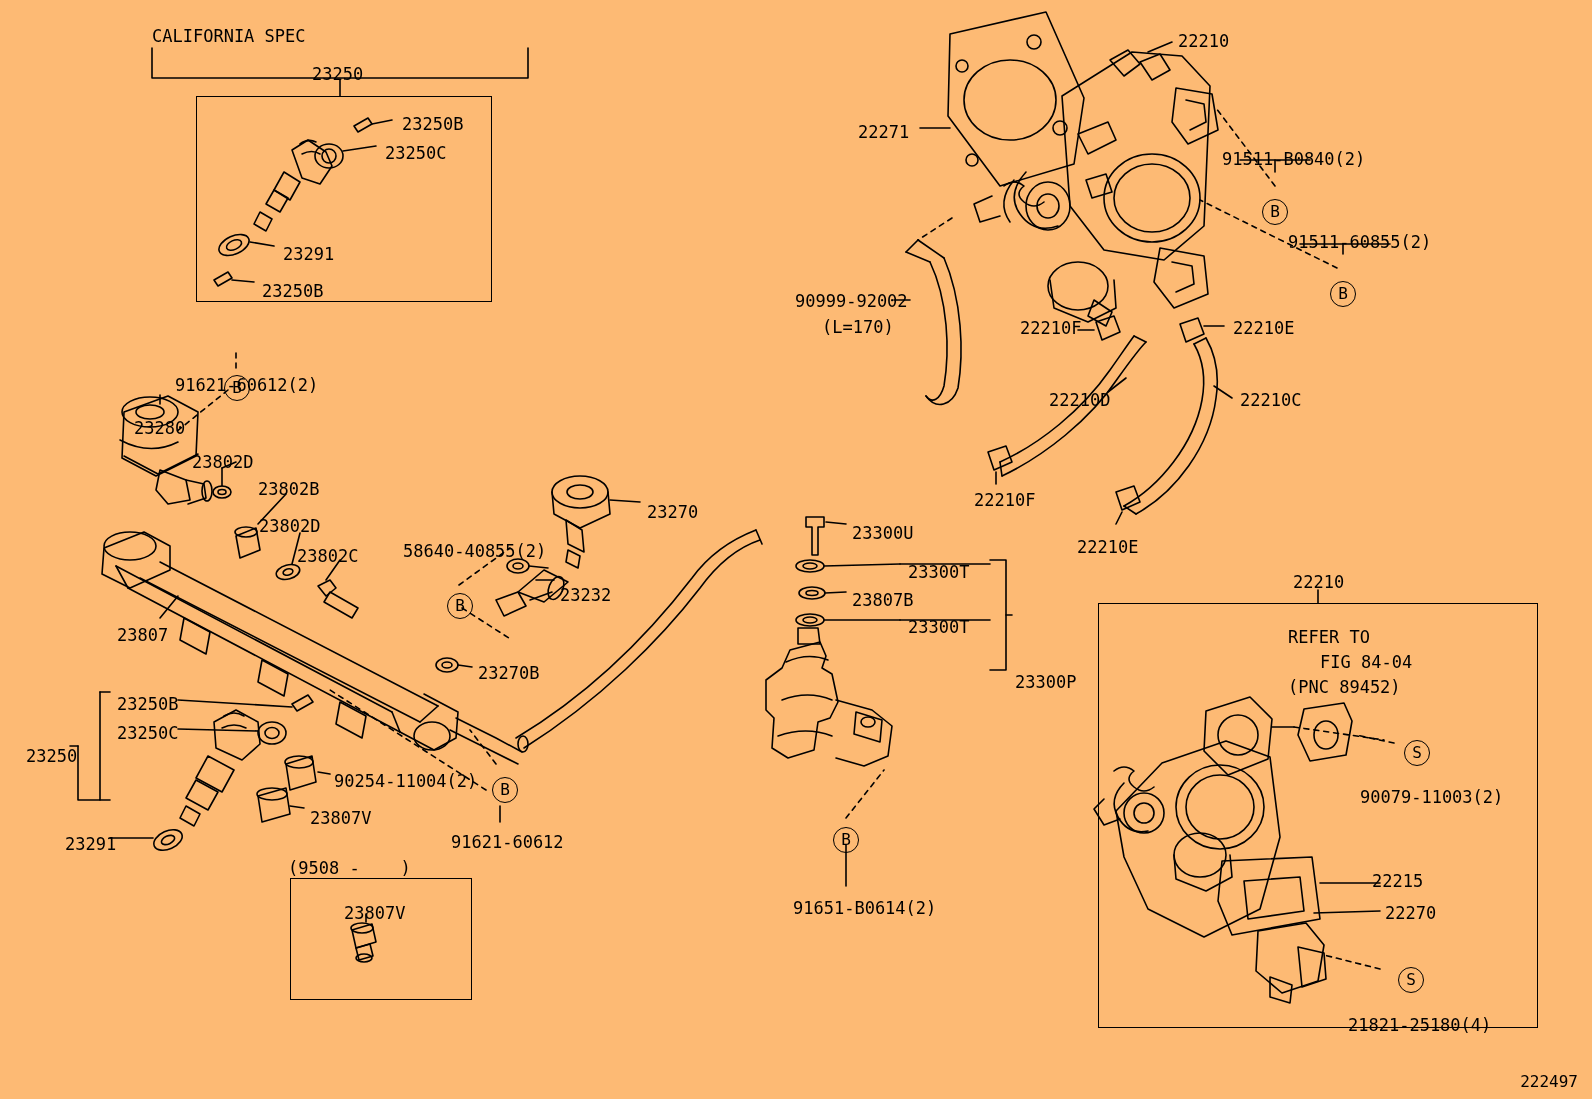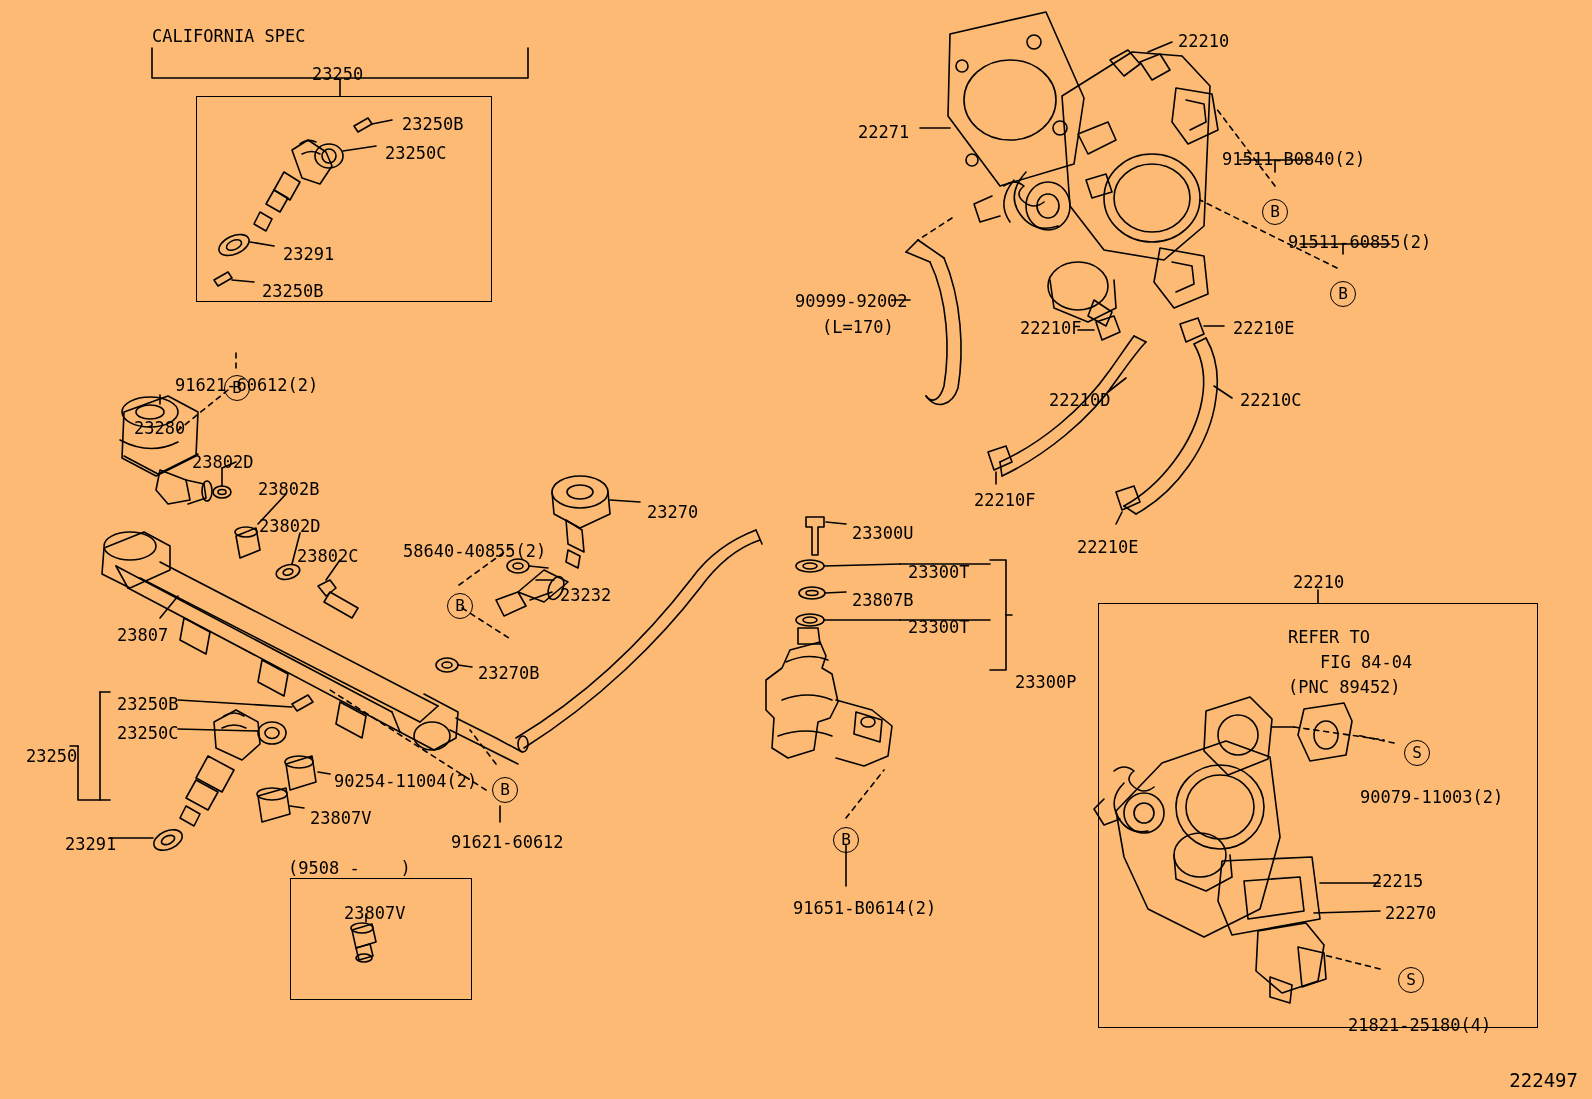--- a/index.html
+++ b/index.html
@@ -50,21 +50,21 @@
     height: 1099px;
     pointer-events: none;
   }
   .art path, .art line, .art polyline, .art ellipse, .art circle, .art rect, .art polygon {
     vector-effect: non-scaling-stroke;
   }
   .diagid {
     position: absolute;
     right: 14px;
     bottom: 8px;
-    font-size: 19px;
+    font-size: 16px;
     font-family: "DejaVu Sans Mono", monospace;
   }
 </style>
 </head>
 <body>
 
 <div id="page">
 
   <svg class="art" viewBox="0 0 1592 1099" fill="none" stroke="#000" stroke-width="1.6" stroke-linecap="round" stroke-linejoin="round">
 

